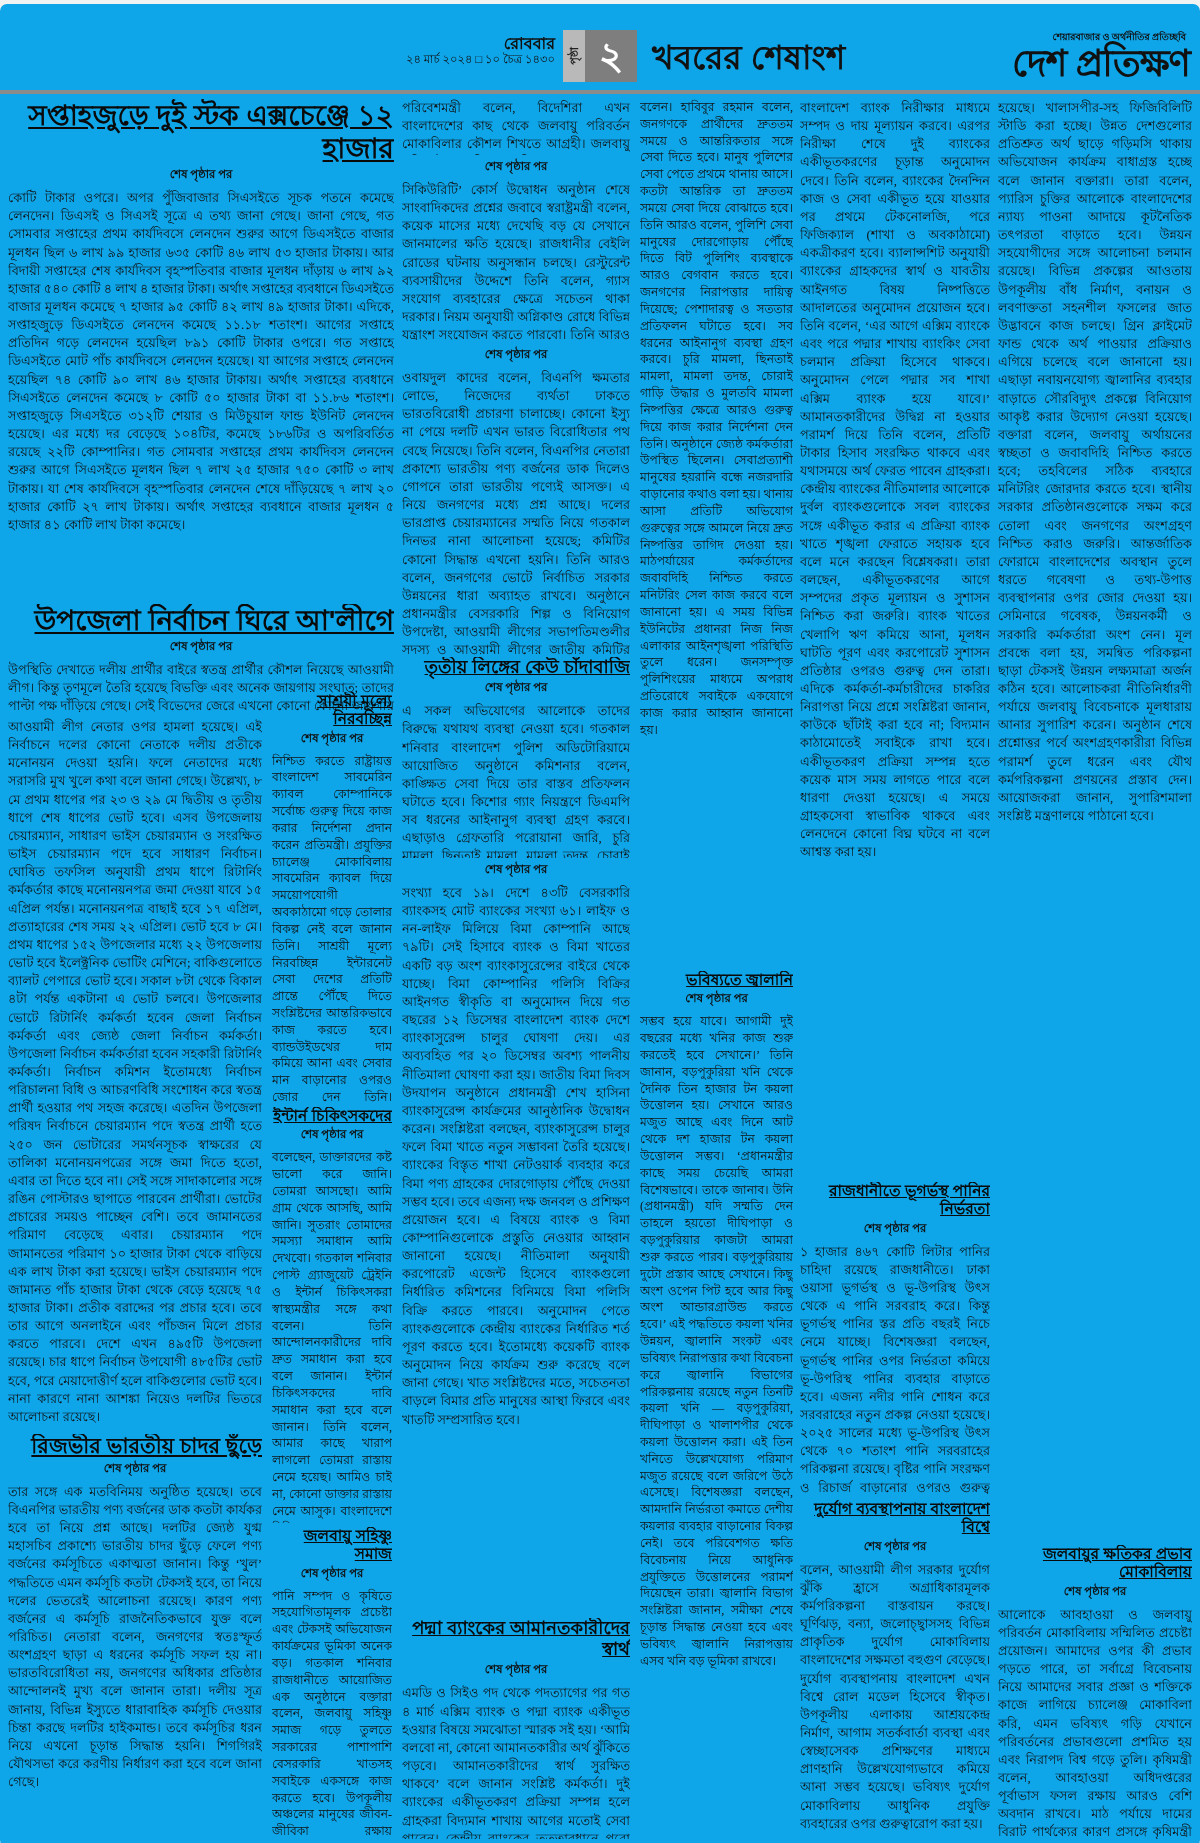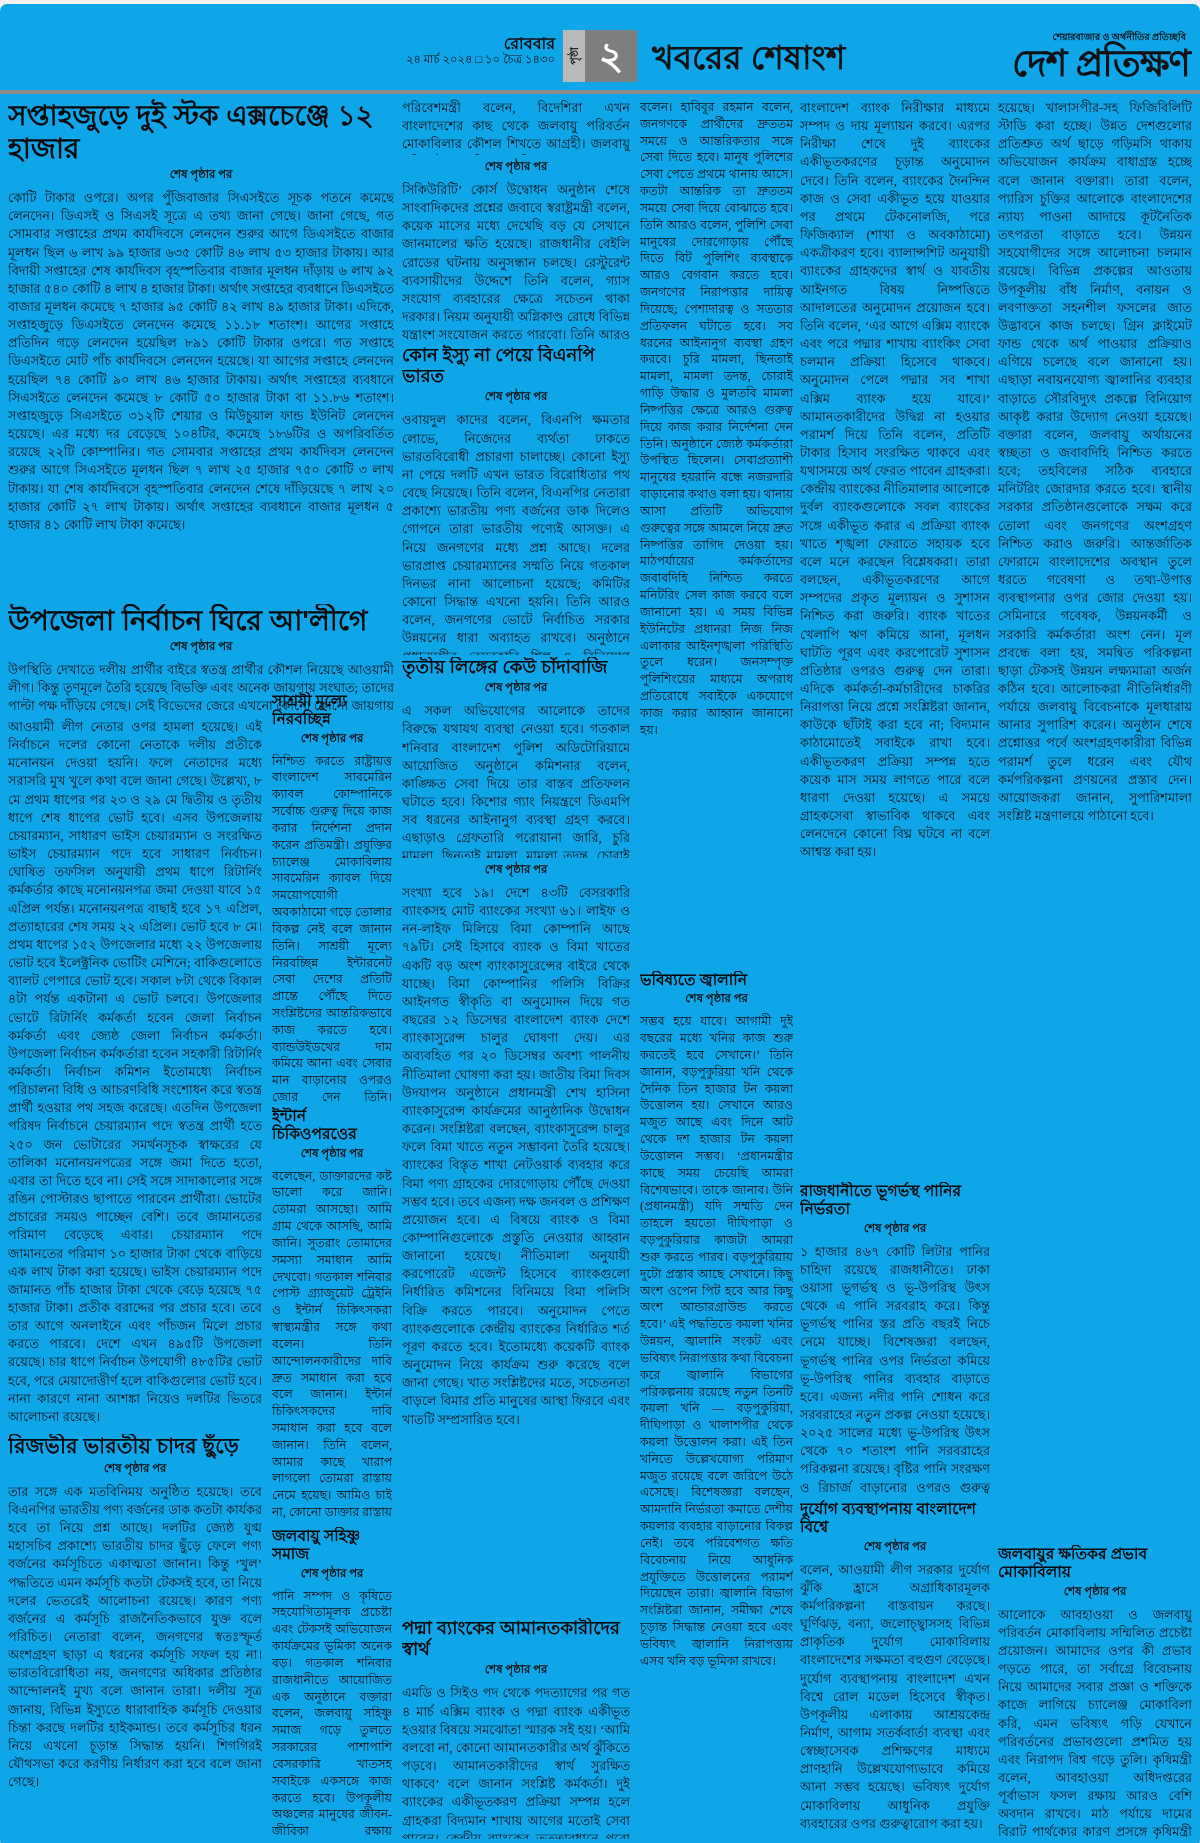--- a/index.html
+++ b/index.html
@@ -18,22 +18,22 @@
   #pagenum{font-size:38px;font-weight:700;color:#fff;line-height:1;}
   #sectiontitle{position:absolute;left:652px;top:2px;font-size:33px;font-weight:700;letter-spacing:0;
       font-family:"Liberation Sans",sans-serif;}
   #logoblock{position:absolute;right:10px;top:0;text-align:right;}
   #tagline{font-size:9.5px;font-weight:700;margin-right:4px;}
   #papername{font-size:37px;font-weight:900;line-height:1.05;font-family:"Liberation Sans",sans-serif;
       letter-spacing:-1px;}
   #toprule{position:absolute;left:0;top:86px;width:1200px;height:4px;background:#8b8b8b;}
   
   .story{position:absolute;overflow:hidden;}
-  .story h2{margin:0 0 1px;text-align:left;font-weight:700;line-height:1.18;color:#0a0a0a;
-      font-family:"Liberation Sans",sans-serif;}
+  .story h2{margin:0 0 1px;text-align:right;font-weight:700;line-height:1.18;color:#0a0a0a;
+      font-family:"Liberation Sans",sans-serif;text-decoration:underline;}
   .t-xl{font-size:28px;}
   .t-lg{font-size:21px;}
   .t-md{font-size:18px;}
   .t-sm{font-size:15.5px;}
   .kicker{text-align:center;font-size:11.5px;font-weight:700;margin:1px 0 4px;}
   .body{font-size:12.8px;line-height:1.42;text-align:justify;}
   .narrow .body{font-size:12.2px;line-height:1.38;}
 </style>
 </head>
 <body>
@@ -81,42 +81,41 @@
     <div class="body">তার সঙ্গে এক মতবিনিময় অনুষ্ঠিত হয়েছে। তবে বিএনপির ভারতীয় পণ্য বর্জনের ডাক কতটা কার্যকর হবে তা নিয়ে প্রশ্ন আছে। দলটির জ্যেষ্ঠ যুগ্ম মহাসচিব প্রকাশ্যে ভারতীয় চাদর ছুঁড়ে ফেলে পণ্য বর্জনের কর্মসূচিতে একাত্মতা জানান। কিন্তু ‘খুল’ পদ্ধতিতে এমন কর্মসূচি কতটা টেকসই হবে, তা নিয়ে দলের ভেতরেই আলোচনা রয়েছে। কারণ পণ্য বর্জনের এ কর্মসূচি রাজনৈতিকভাবে যুক্ত বলে পরিচিত। নেতারা বলেন, জনগণের স্বতঃস্ফূর্ত অংশগ্রহণ ছাড়া এ ধরনের কর্মসূচি সফল হয় না। ভারতবিরোধিতা নয়, জনগণের অধিকার প্রতিষ্ঠার আন্দোলনই মুখ্য বলে জানান তারা। দলীয় সূত্র জানায়, বিভিন্ন ইস্যুতে ধারাবাহিক কর্মসূচি দেওয়ার চিন্তা করছে দলটির হাইকমান্ড। তবে কর্মসূচির ধরন নিয়ে এখনো চূড়ান্ত সিদ্ধান্ত হয়নি। শিগগিরই যৌথসভা করে করণীয় নির্ধারণ করা হবে বলে জানা গেছে।</div>
   </article>
 
   <article class="story narrow" style="left:272px;top:688px;width:120px;height:411px">
     <h2 class="t-sm">সাশ্রয়ী মূল্যে নিরবচ্ছিন্ন</h2>
     <div class="kicker">শেষ পৃষ্ঠার পর</div>
     <div class="body">নিশ্চিত করতে রাষ্ট্রায়ত্ত বাংলাদেশ সাবমেরিন ক্যাবল কোম্পানিকে সর্বোচ্চ গুরুত্ব দিয়ে কাজ করার নির্দেশনা প্রদান করেন প্রতিমন্ত্রী। প্রযুক্তির চ্যালেঞ্জ মোকাবিলায় সাবমেরিন ক্যাবল দিয়ে সময়োপযোগী অবকাঠামো গড়ে তোলার বিকল্প নেই বলে জানান তিনি। সাশ্রয়ী মূল্যে নিরবচ্ছিন্ন ইন্টারনেট সেবা দেশের প্রতিটি প্রান্তে পৌঁছে দিতে সংশ্লিষ্টদের আন্তরিকভাবে কাজ করতে হবে। ব্যান্ডউইডথের দাম কমিয়ে আনা এবং সেবার মান বাড়ানোর ওপরও জোর দেন তিনি। ভবিষ্যতে তৃতীয় সাবমেরিন ক্যাবল চালু হলে সক্ষমতা অনেক বাড়বে বলে সংশ্লিষ্টরা জানান। গ্রাহক পর্যায়ে সেবা নিশ্চিত করতে মনিটরিং জোরদারের নির্দেশও দেওয়া হয়।</div>
   </article>
 
   <article class="story narrow" style="left:272px;top:1103px;width:120px;height:416px">
-    <h2 class="t-sm">ইন্টার্ন চিকিওপরওের</h2>
+    <h2 class="t-sm">ইন্টার্ন চিকিৎসকদের</h2>
     <div class="kicker">শেষ পৃষ্ঠার পর</div>
     <div class="body">বলেছেন, ডাক্তারদের কষ্ট ভালো করে জানি। তোমরা আসছো। আমি গ্রাম থেকে আসছি, আমি জানি। সুতরাং তোমাদের সমস্যা সমাধান আমি দেখবো। গতকাল শনিবার পোস্ট গ্র্যাজুয়েট ট্রেইনি ও ইন্টার্ন চিকিৎসকরা স্বাস্থ্যমন্ত্রীর সঙ্গে কথা বলেন। তিনি আন্দোলনকারীদের দাবি দ্রুত সমাধান করা হবে বলে জানান। ইন্টার্ন চিকিৎসকদের দাবি সমাধান করা হবে বলে জানান। তিনি বলেন, আমার কাছে খারাপ লাগলো তোমরা রাস্তায় নেমে হয়েছ। আমিও চাই না, কোনো ডাক্তার রাস্তায় নেমে আসুক। বাংলাদেশে চিকিৎসা সেবায় হাসপাতালের মূল তোমরাই। যদি ভালো করে কাজ করো, সুনাম-দুর্নাম তোমাদের ঘিরে। ছাড়া আমি উন্নতি করতে পারবো না। আমি তোমাদের দাবি দেখবো। এর আগে ইন্টার্ন ও পোস্ট গ্র্যাজুয়েট ট্রেইনি চিকিৎসকরা যৌথ দাবি জানান। দাবিগুলোর মধ্যে চিকিৎসকদের বেতন ৩০ এবং পোস্ট গ্র্যাজুয়েট প্রশিক্ষণার্থী চিকিৎসকদের বেতন ৫০ হাজার টাকা করতে হবে। গ্র্যাজুয়েট ট্রেইনি চিকিৎসকদের (এফসিপিএস, রেসিডেন্ট, নন-রেসিডেন্ট) বকেয়া পরিশোধ করতে হবে। ১৯টি ইনস্টিটিউটের নন-রেসিডেন্টদের আকস্মিক সিদ্ধান্ত প্রত্যাহার করে ভাতা চালু করতে হবে। অবিলম্বে চিকিৎসক সুরক্ষা আইন প্রণয়ন করতে হবে।</div>
   </article>
 
   <article class="story narrow" style="left:272px;top:1523px;width:120px;height:312px">
     <h2 class="t-sm">জলবায়ু সহিষ্ণু সমাজ</h2>
     <div class="kicker">শেষ পৃষ্ঠার পর</div>
     <div class="body">পানি সম্পদ ও কৃষিতে সহযোগিতামূলক প্রচেষ্টা এবং টেকসই অভিযোজন কার্যক্রমের ভূমিকা অনেক বড়। গতকাল শনিবার রাজধানীতে আয়োজিত এক অনুষ্ঠানে বক্তারা বলেন, জলবায়ু সহিষ্ণু সমাজ গড়ে তুলতে সরকারের পাশাপাশি বেসরকারি খাতসহ সবাইকে একসঙ্গে কাজ করতে হবে। উপকূলীয় অঞ্চলের মানুষের জীবন-জীবিকা রক্ষায় লবণাক্ততা সহনশীল ফসল, নিরাপদ পানি সরবরাহ ও টেকসই অবকাঠামো নিশ্চিত করার তাগিদ দেন তারা। বক্তারা আরও বলেন, স্থানীয় জনগোষ্ঠীকে সম্পৃক্ত করে পরিকল্পনা নিতে হবে; তবেই অভিযোজন কার্যক্রম টেকসই হবে। অনুষ্ঠানে গবেষণা প্রতিবেদন উপস্থাপন করা হয়।</div>
   </article>
 
   <article class="story" style="left:402px;top:95px;width:228px;height:56px">
     <div class="body">পরিবেশমন্ত্রী বলেন, বিদেশিরা এখন বাংলাদেশের কাছ থেকে জলবায়ু পরিবর্তন মোকাবিলার কৌশল শিখতে আগ্রহী। জলবায়ু পরিবর্তনের ক্ষতি মোকাবিলায় যেসব পদক্ষেপ নেওয়া হয়েছে তা যথেষ্ট নয়। এর জন্য সঠিক পথনকশা দরকার। বেসরকারি খাতসহ সবাইকে নিয়ে জলবায়ু পরিবর্তন মোকাবিলায় কাজ করতে হবে।</div>
   </article>
 
   <article class="story" style="left:402px;top:153px;width:228px;height:186px">
     <div class="kicker">শেষ পৃষ্ঠার পর</div>
     <div class="body">সিকিউরিটি’ কোর্স উদ্বোধন অনুষ্ঠান শেষে সাংবাদিকদের প্রশ্নের জবাবে স্বরাষ্ট্রমন্ত্রী বলেন, কয়েক মাসের মধ্যে দেখেছি বড় যে সেখানে জানমালের ক্ষতি হয়েছে। রাজধানীর বেইলি রোডের ঘটনায় অনুসন্ধান চলছে। রেস্টুরেন্ট ব্যবসায়ীদের উদ্দেশে তিনি বলেন, গ্যাস সংযোগ ব্যবহারের ক্ষেত্রে সচেতন থাকা দরকার। নিয়ম অনুযায়ী অগ্নিকাণ্ড রোধে বিভিন্ন যন্ত্রাংশ সংযোজন করতে পারবো। তিনি আরও বলেন, রাজধানীর পুরান ঢাকার ব্যবসায়ীদের সরিয়ে দেওয়ার জন্য জায়গা দিয়েছি। তারপরও তারা গোপনে ব্যবসা চালায়। মন্ত্রী যত্রতত্র সিলিন্ডার ব্যবহার না করার জন্য অনুরোধ জানান। অনুষ্ঠানে বিশেষ অতিথি হিসেবে ছিলেন স্বরাষ্ট্র মন্ত্রণালয়ের জ্যেষ্ঠ সচিব মো. মোস্তাফিজুর রহমান, আইজিপি ও জাতীয় বিশ্ববিদ্যালয়ের ভাইস চ্যান্সেলর প্রফেসর। সভাপতিত্ব করেন পুলিশ স্টাফ কলেজের রেক্টর ফখরুল ইসলাম।</div>
   </article>
 
   <article class="story" style="left:402px;top:341px;width:228px;height:310px">
-    <h2 class="t-md">কোন ইস্যু না পেয়ে বিএনপি ভারত</h2>
     <div class="kicker">শেষ পৃষ্ঠার পর</div>
     <div class="body">ওবায়দুল কাদের বলেন, বিএনপি ক্ষমতার লোভে, নিজেদের ব্যর্থতা ঢাকতে ভারতবিরোধী প্রচারণা চালাচ্ছে। কোনো ইস্যু না পেয়ে দলটি এখন ভারত বিরোধিতার পথ বেছে নিয়েছে। তিনি বলেন, বিএনপির নেতারা প্রকাশ্যে ভারতীয় পণ্য বর্জনের ডাক দিলেও গোপনে তারা ভারতীয় পণ্যেই আসক্ত। এ নিয়ে জনগণের মধ্যে প্রশ্ন আছে। দলের ভারপ্রাপ্ত চেয়ারম্যানের সম্মতি নিয়ে গতকাল দিনভর নানা আলোচনা হয়েছে; কমিটির কোনো সিদ্ধান্ত এখনো হয়নি। তিনি আরও বলেন, জনগণের ভোটে নির্বাচিত সরকার উন্নয়নের ধারা অব্যাহত রাখবে। অনুষ্ঠানে প্রধানমন্ত্রীর বেসরকারি শিল্প ও বিনিয়োগ উপদেষ্টা, আওয়ামী লীগের সভাপতিমণ্ডলীর সদস্য ও আওয়ামী লীগের জাতীয় কমিটির সদস্য বীর মুক্তিযোদ্ধাসহ নেতারা বক্তব্য রাখেন। অনুষ্ঠান সঞ্চালনা করেন ঢাকা জেলার সম্পাদক পনিরুজ্জামান তরুণ।</div>
   </article>
 
   <article class="story" style="left:402px;top:653px;width:228px;height:201px">
     <h2 class="t-md">তৃতীয় লিঙ্গের কেউ চাঁদাবাজি</h2>
     <div class="kicker">শেষ পৃষ্ঠার পর</div>
     <div class="body">এ সকল অভিযোগের আলোকে তাদের বিরুদ্ধে যথাযথ ব্যবস্থা নেওয়া হবে। গতকাল শনিবার বাংলাদেশ পুলিশ অডিটোরিয়ামে আয়োজিত অনুষ্ঠানে কমিশনার বলেন, কাঙ্ক্ষিত সেবা দিয়ে তার বাস্তব প্রতিফলন ঘটাতে হবে। কিশোর গ্যাং নিয়ন্ত্রণে ডিএমপি সব ধরনের আইনানুগ ব্যবস্থা গ্রহণ করবে। এছাড়াও গ্রেফতারি পরোয়ানা জারি, চুরি মামলা, ছিনতাই মামলা, মামলা তদন্ত, চোরাই গাড়ি উদ্ধার, মাদক উদ্ধার ও মুলতবি মামলা নিষ্পত্তির ক্ষেত্রে আরও গুরুত্ব দিয়ে কাজ করার কথা বলেন তিনি।</div>
   </article>
 

